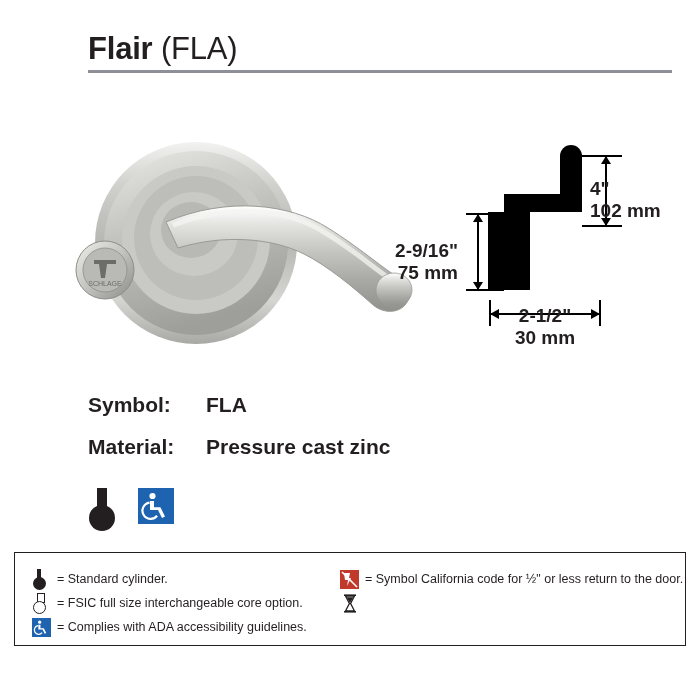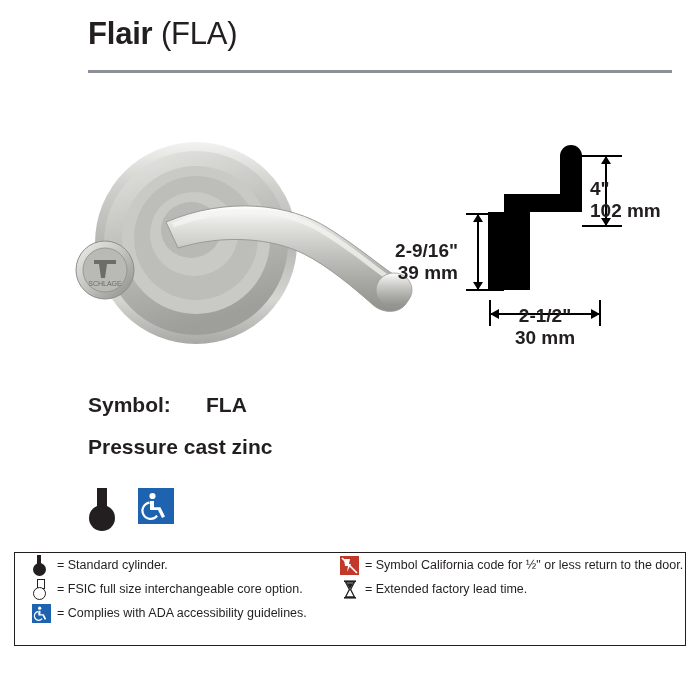--- a/index.html
+++ b/index.html
@@ -13,21 +13,21 @@
     font-family: "Liberation Sans", sans-serif;
     color: #231f20;
     position: relative;
     overflow: hidden;
   }
 
   
   .title {
     position: absolute;
     left: 88px;
-    top: 16px;
+    top: 31px;
     font-size: 31px;
     font-weight: bold;
     letter-spacing: -0.2px;
     white-space: nowrap;
   }
   .title .code {
     font-weight: normal;
   }
   .title-rule {
     position: absolute;
@@ -134,21 +134,21 @@
     position: absolute;
     left: 14px;
     top: 552px;
     width: 672px;
     height: 94px;
     border: 1px solid #231f20;
     box-sizing: border-box;
   }
   .legend-col {
     position: absolute;
-    top: 0;
+    top: 14px;
   }
   .legend-col.left { left: 14px; width: 330px; }
   .legend-col.right { left: 322px; width: 346px; }
   .legend-item {
     display: flex;
     align-items: center;
     height: 24px;
     font-size: 12.5px;
     white-space: nowrap;
   }
@@ -278,35 +278,36 @@
     <path d="M200 184 l-9 -5 v10 z" fill="#000"></path>
   </svg>
 
   <div class="dimlabel" style="left:190px; top:48px;">
     <div>4"</div>
     <div>102 mm</div>
   </div>
 
   <div class="dimlabel right" style="left:-82px; top:110px; width:140px;">
     <div>2-9/16"</div>
-    <div>39 mm</div>
+    <div>75 mm</div>
   </div>
 
   <div class="dimlabel center" style="left:45px; top:175px; width:200px;">
     <div>2-1/2"</div>
     <div>30 mm</div>
   </div>
 </div>
 
 <div class="specs">
   <div class="spec-row">
     <span class="spec-label">Symbol:</span>
     <span class="spec-value">FLA</span>
   </div>
   <div class="spec-row">
+    <span class="spec-label">Material:</span>
     <span class="spec-value">Pressure cast zinc</span>
   </div>
 </div>
 
 <div class="feature-icons">
   <div class="cyl-icon">
     <div class="stem" style="background:#231f20;"></div>
     <div class="bulb"></div>
   </div>
   <div class="ada-icon">
@@ -371,17 +372,16 @@
       <span class="legend-ico">
         <span class="g-hour">
           <svg width="14" height="19" viewBox="0 0 14 19">
             <line x1="1" y1="1.2" x2="13" y2="1.2" stroke="#231f20" stroke-width="1.6"></line>
             <line x1="1" y1="17.8" x2="13" y2="17.8" stroke="#231f20" stroke-width="1.6"></line>
             <path d="M2.5 2 L11.5 2 L7.6 9.5 L11.5 17 L2.5 17 L6.4 9.5 Z" fill="none" stroke="#231f20" stroke-width="1.3"></path>
             <path d="M3.6 3.2 L10.4 3.2 L7 9 Z" fill="#231f20"></path>
           </svg>
         </span>
       </span>
-      <span class="legend-text">= Extended factory lead time.</span>
     </div>
 
   </div>
 </div>
 
 </body></html>

